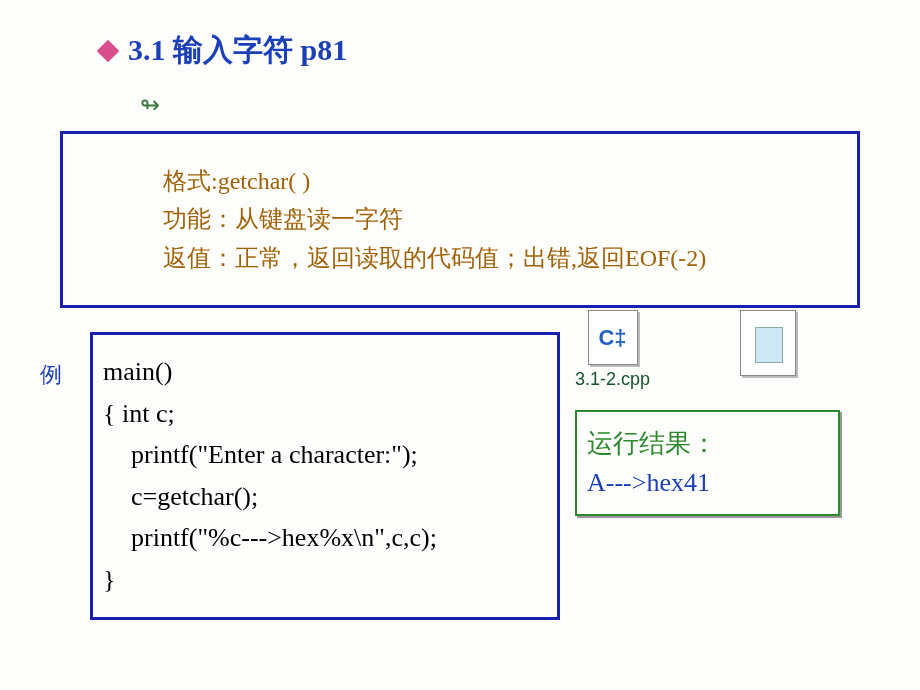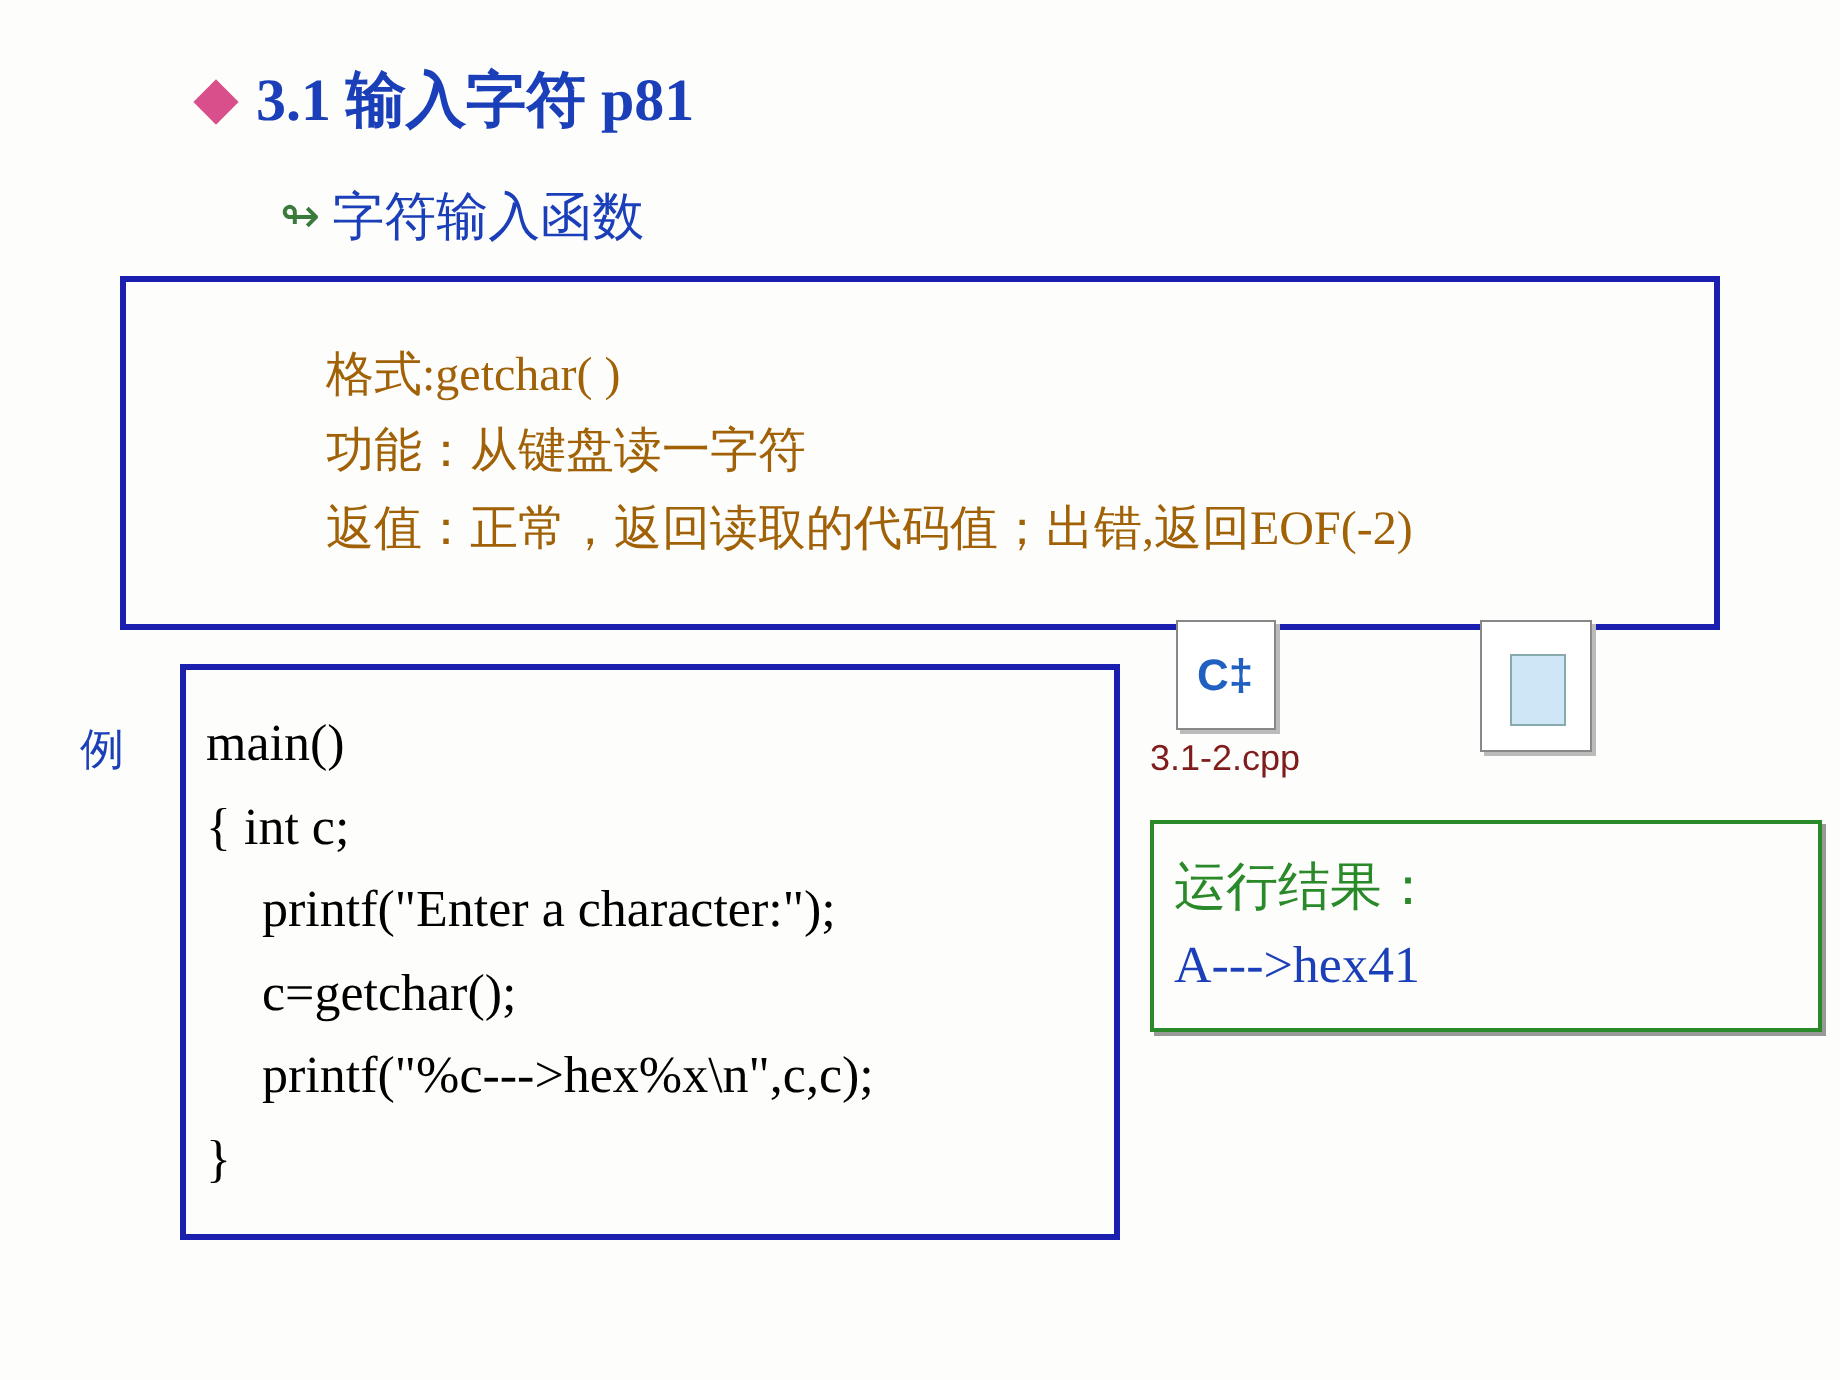--- a/index.html
+++ b/index.html
@@ -98,21 +98,21 @@
     justify-content: center;
   }
   .cpp-icon-inner {
     color: #2060c0;
     font-weight: bold;
     font-size: 22px;
     font-family: Arial, sans-serif;
   }
   .cpp-filename {
     font-size: 18px;
-    color: #7f1d1d;
+    color: #14532d;
     font-family: Arial, sans-serif;
   }
   .doc-icon {
     position: absolute;
     left: 740px;
     top: 310px;
     width: 56px;
     height: 66px;
     border: 1px solid #888;
     background: #fff;
@@ -125,21 +125,21 @@
     top: 16px;
     width: 26px;
     height: 34px;
     background: #cfe6f7;
     border: 1px solid #8aa;
   }
   .output-box {
     position: absolute;
     left: 575px;
     top: 410px;
-    width: 336px;
+    width: 265px;
     border: 2px solid #2a8a2a;
     box-shadow: 2px 2px 0 #999;
     padding: 12px 10px;
     font-size: 26px;
     line-height: 1.5;
     color: #1a3fb8;
     background: #fdfdfc;
   }
   .output-title { color: #2a8a2a; }
   .ret-symbol { font-family: SimSun, serif; }
@@ -148,21 +148,20 @@
 <body>
 
 <div class="slide">
   <div class="title-row">
     <div class="diamond-bullet"></div>
     <div class="title-text">3.1  输入字符 p81</div>
   </div>
 
   <div class="subtitle-row">
     <span class="arrow-bullet">↬</span>
-    <span class="subtitle-text">字符输入函数</span>
   </div>
 
   <div class="info-box">
     <div>格式:getchar( )</div>
     <div>功能：从键盘读一字符</div>
     <div>返值：正常，返回读取的代码值；出错,返回EOF(-2)</div>
   </div>
 
   <div class="example-label">例</div>
 

